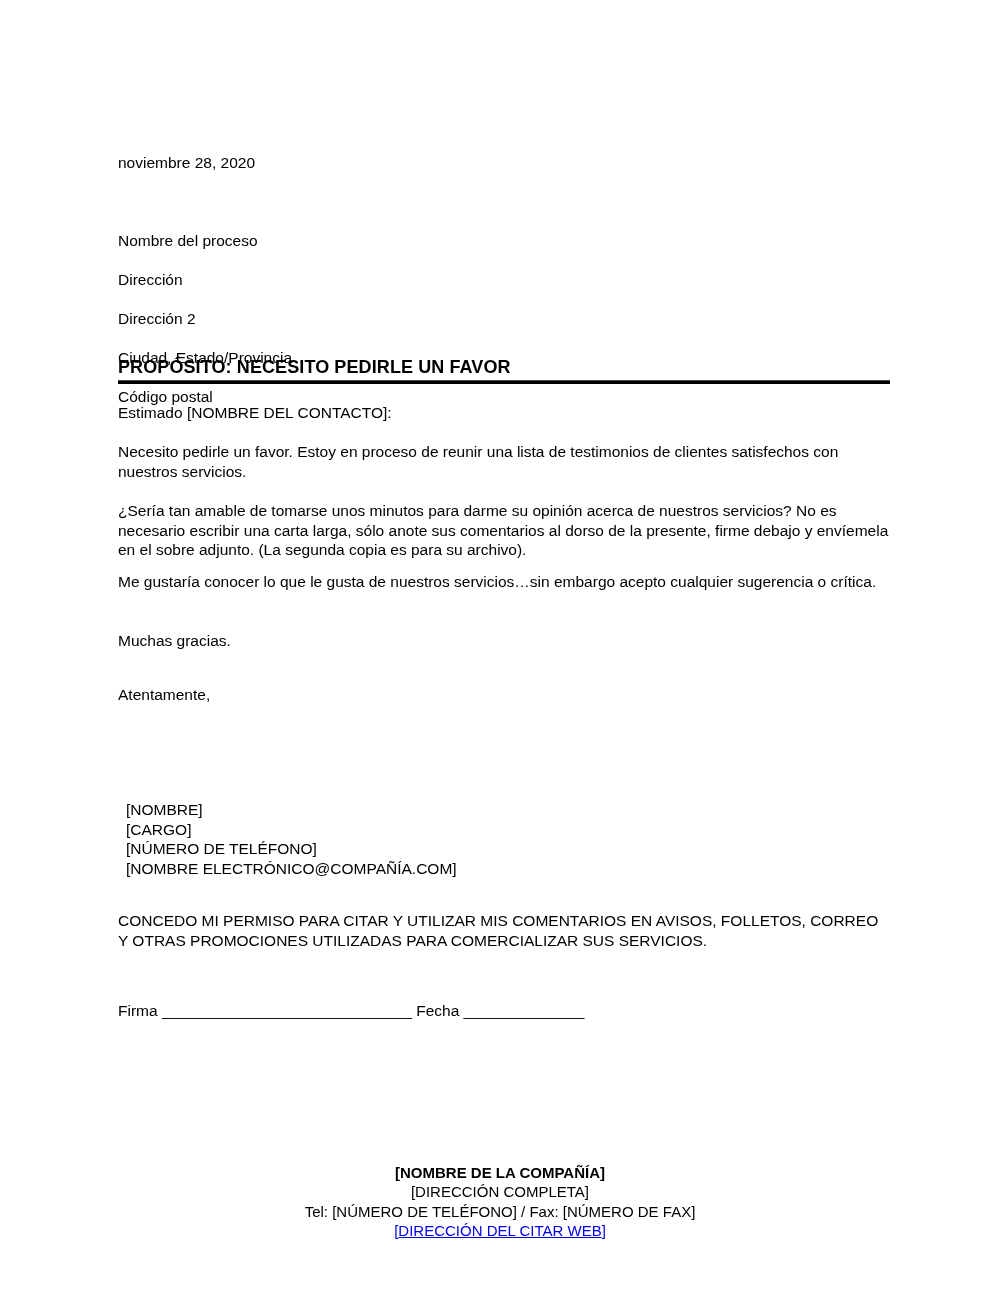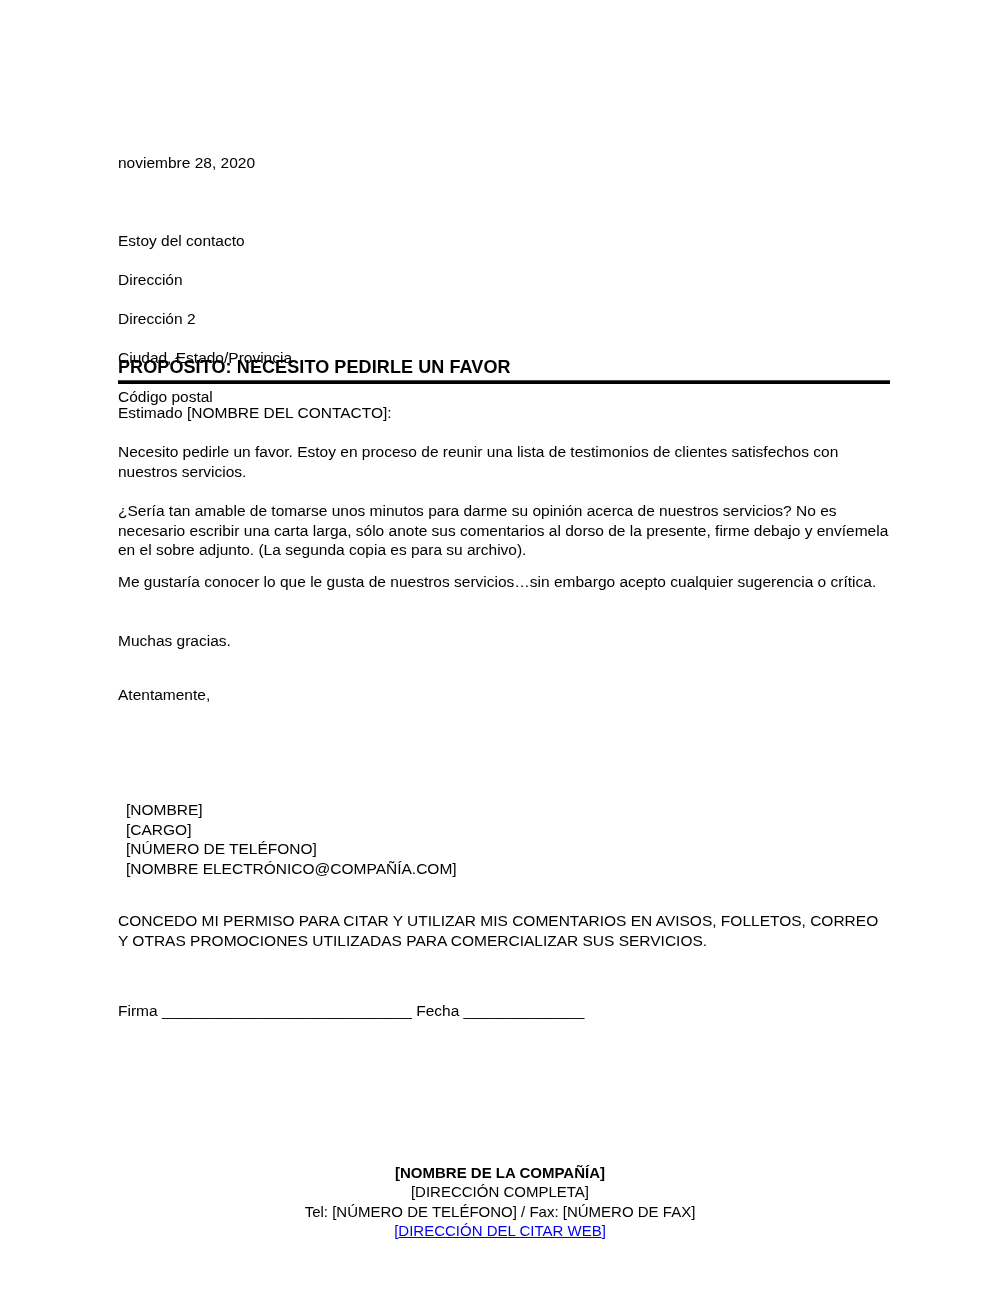--- a/index.html
+++ b/index.html
@@ -125,21 +125,21 @@
 </style>
 </head>
 <body>
 
 <div class="page">
   <div class="content doc-text">
 
     <div class="date-line">noviembre 28, 2020</div>
 
     <div class="address-block">
-      <div>Estoy del contacto</div>
+      <div>Nombre del proceso</div>
       <div>Dirección</div>
       <div>Dirección 2</div>
       <div>Ciudad, Estado/Provincia</div>
       <div>Código postal</div>
     </div>
 
     <div class="subject-wrap">
       <div class="subject-heading">PROPÓSITO: NECESITO PEDIRLE UN FAVOR</div>
       <div class="subject-rule"></div>
     </div>

